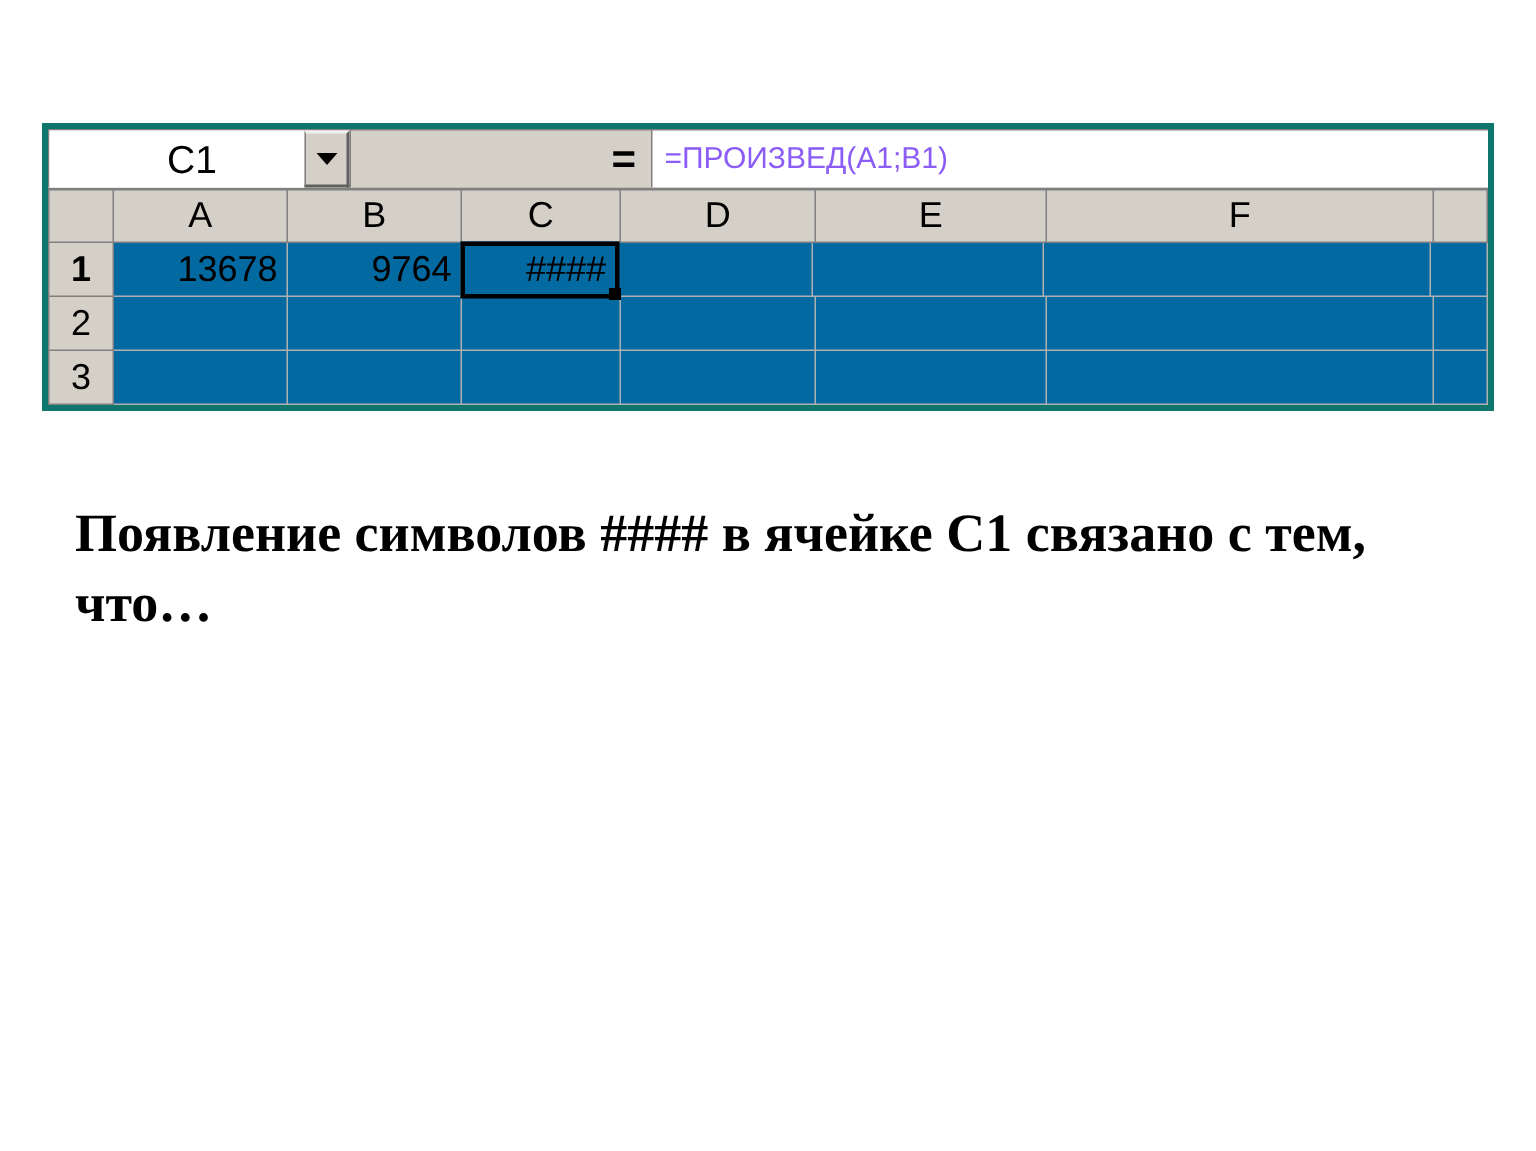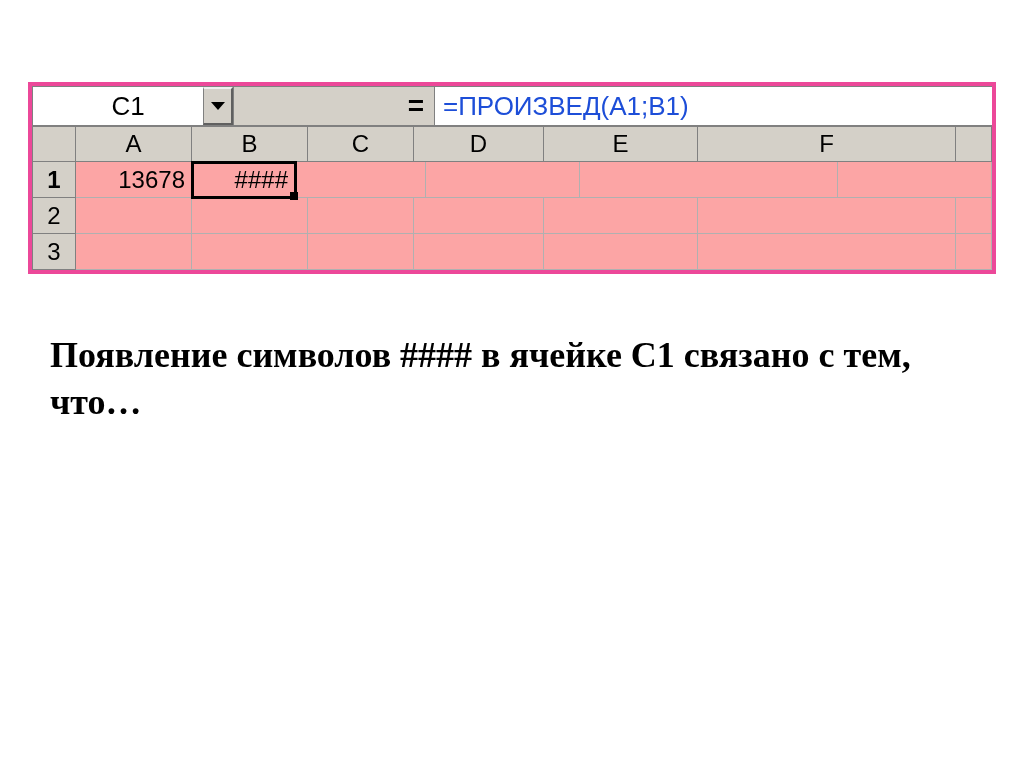--- a/index.html
+++ b/index.html
@@ -10,21 +10,21 @@
     font-family: Arial, sans-serif;
     width: 1024px;
     height: 767px;
     position: relative;
   }
   .outer {
     position: absolute;
     left: 28px;
     top: 82px;
     width: 968px;
-    border: 4px solid #ec4899;
+    border: 4px solid #0f766e;
     background: #ffffff;
   }
   .formula-bar {
     display: flex;
     align-items: stretch;
     height: 40px;
     border-bottom: 1px solid #808080;
     background: #d4d0c8;
   }
   .name-box {
@@ -73,22 +73,22 @@
     color: #000;
   }
   .formula-input {
     flex: 1;
     background: #ffffff;
     border-top: 1px solid #808080;
     border-left: 1px solid #808080;
     display: flex;
     align-items: center;
     padding-left: 8px;
-    font-size: 26px;
-    color: #1d4ed8;
+    font-size: 20px;
+    color: #8b5cf6;
   }
   .grid {
     display: block;
   }
   .grid-row {
     display: flex;
     align-items: stretch;
     height: 36px;
   }
   .hdr-corner {
@@ -112,21 +112,21 @@
     border: 1px solid #808080;
     border-top: none;
     display: flex;
     align-items: center;
     justify-content: center;
     font-size: 24px;
     color: #000;
   }
   .row-hdr.active { font-weight: bold; }
   .cell {
-    background: #fca5a5;
+    background: #0369a1;
     border-right: 1px solid #b0b0b0;
     border-bottom: 1px solid #b0b0b0;
     display: flex;
     align-items: center;
     justify-content: flex-end;
     padding: 0 6px;
     font-size: 24px;
     color: #000;
   }
   .col-A { width: 116px; }
@@ -191,20 +191,21 @@
       <div class="col-hdr col-C">C</div>
       <div class="col-hdr col-D">D</div>
       <div class="col-hdr col-E">E</div>
       <div class="col-hdr col-F">F</div>
       <div class="col-hdr col-end"></div>
     </div>
 
     <div class="grid-row">
       <div class="row-hdr active">1</div>
       <div class="cell col-A">13678</div>
+      <div class="cell col-B">9764</div>
       <div class="cell col-C selected">####</div>
       <div class="cell col-D"></div>
       <div class="cell col-E"></div>
       <div class="cell col-F"></div>
       <div class="cell col-end"></div>
     </div>
 
     <div class="grid-row">
       <div class="row-hdr">2</div>
       <div class="cell col-A"></div>

